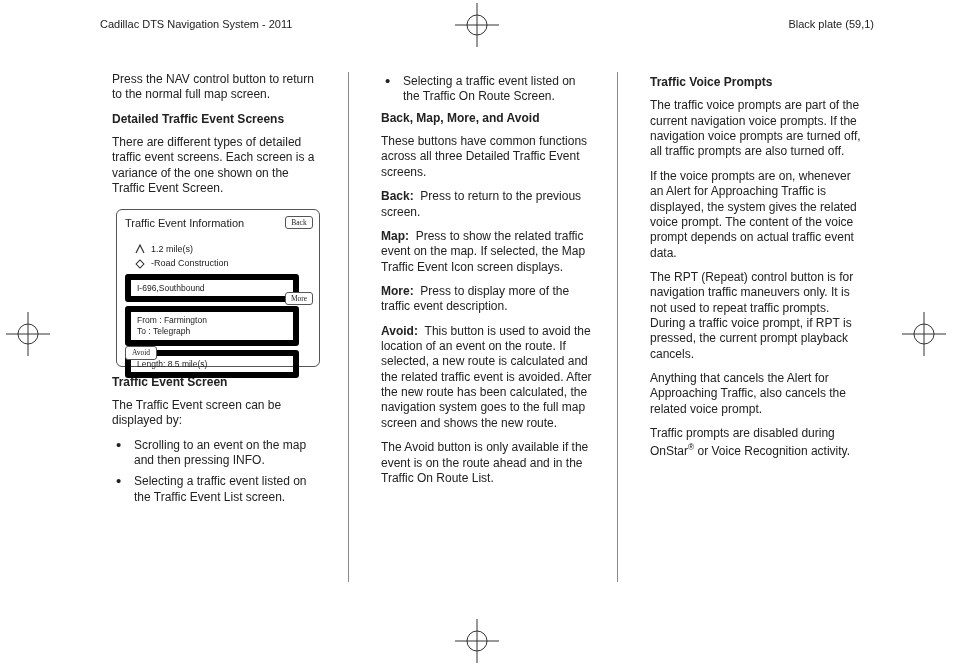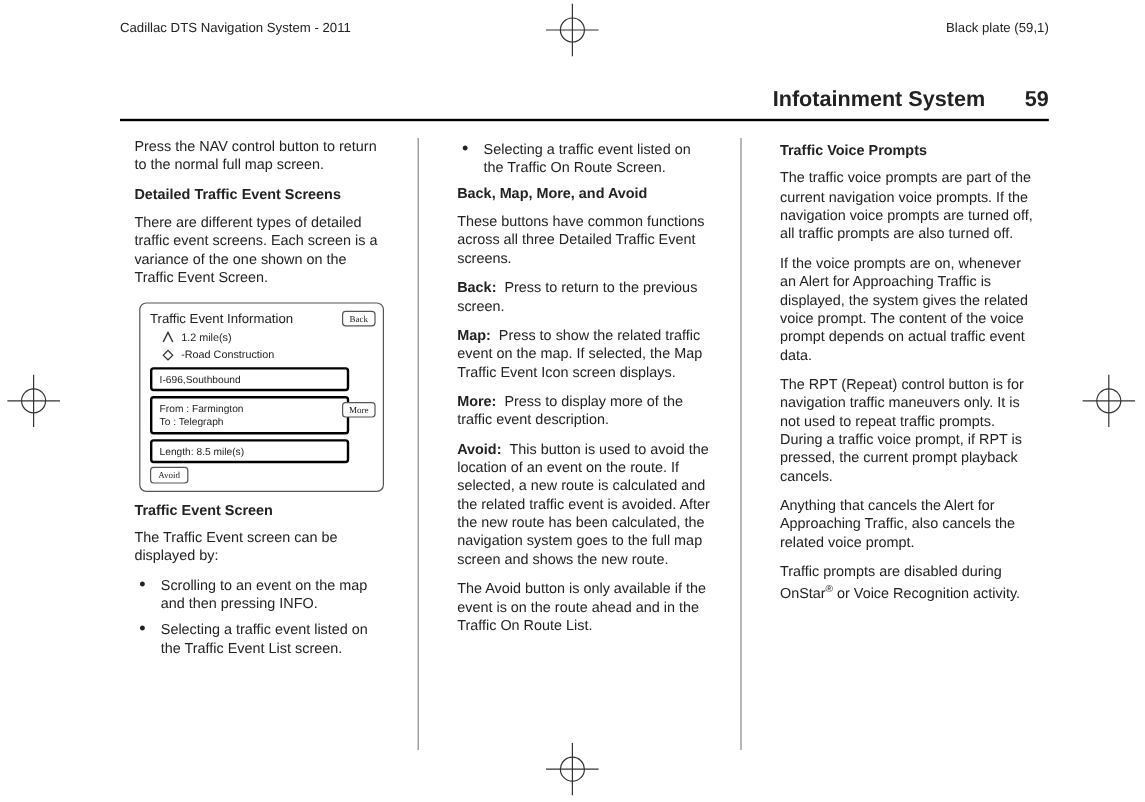--- a/index.html
+++ b/index.html
@@ -96,36 +96,36 @@
     border: 1px solid #555;
     border-radius: 6px;
     margin: 12px 4px 4px 4px;
     padding: 6px 8px 8px 8px;
     font-size: 9px;
     position: relative;
     height: 142px;
   }
   .figure .ftitle {
     font-size: 11px;
-    margin-bottom: 3px;
+    margin-bottom: 14px;
   }
   .figure .frow {
     display: flex;
     align-items: center;
     gap: 6px;
     margin: 3px 0 3px 10px;
   }
   .figure .ficon {
     width: 10px; height: 10px;
     display: inline-flex;
     align-items: center;
     justify-content: center;
   }
   .figure .fbox {
-    border: 2px solid #000000;
+    border: 6px solid #000000;
     border-radius: 3px;
     padding: 3px 6px;
     margin-top: 4px;
     font-size: 8.5px;
     line-height: 1.25;
     width: 150px;
   }
   .figure .fbtn {
     position: absolute;
     right: 6px;
@@ -176,24 +176,20 @@
       <line x1="0" y1="22" x2="44" y2="22" stroke="#333" stroke-width="1"></line>
     </svg>
   </div>
 
   <div class="topline">
     <span>Cadillac DTS Navigation System - 2011</span>
     <span>Black plate (59,1)</span>
   </div>
 
   <div class="content">
-    <div class="heading">
-      <span>Infotainment System</span>
-      <span class="pg">59</span>
-    </div>
 
     <div class="cols">
 
       <div class="col">
         <p>Press the NAV control button to return to the normal full map screen.</p>
         <p class="sub">Detailed Traffic Event Screens</p>
         <p>There are different types of detailed traffic event screens. Each screen is a variance of the one shown on the Traffic Event Screen.</p>
 
         <div class="figure">
           <div class="ftitle">Traffic Event Information</div>

